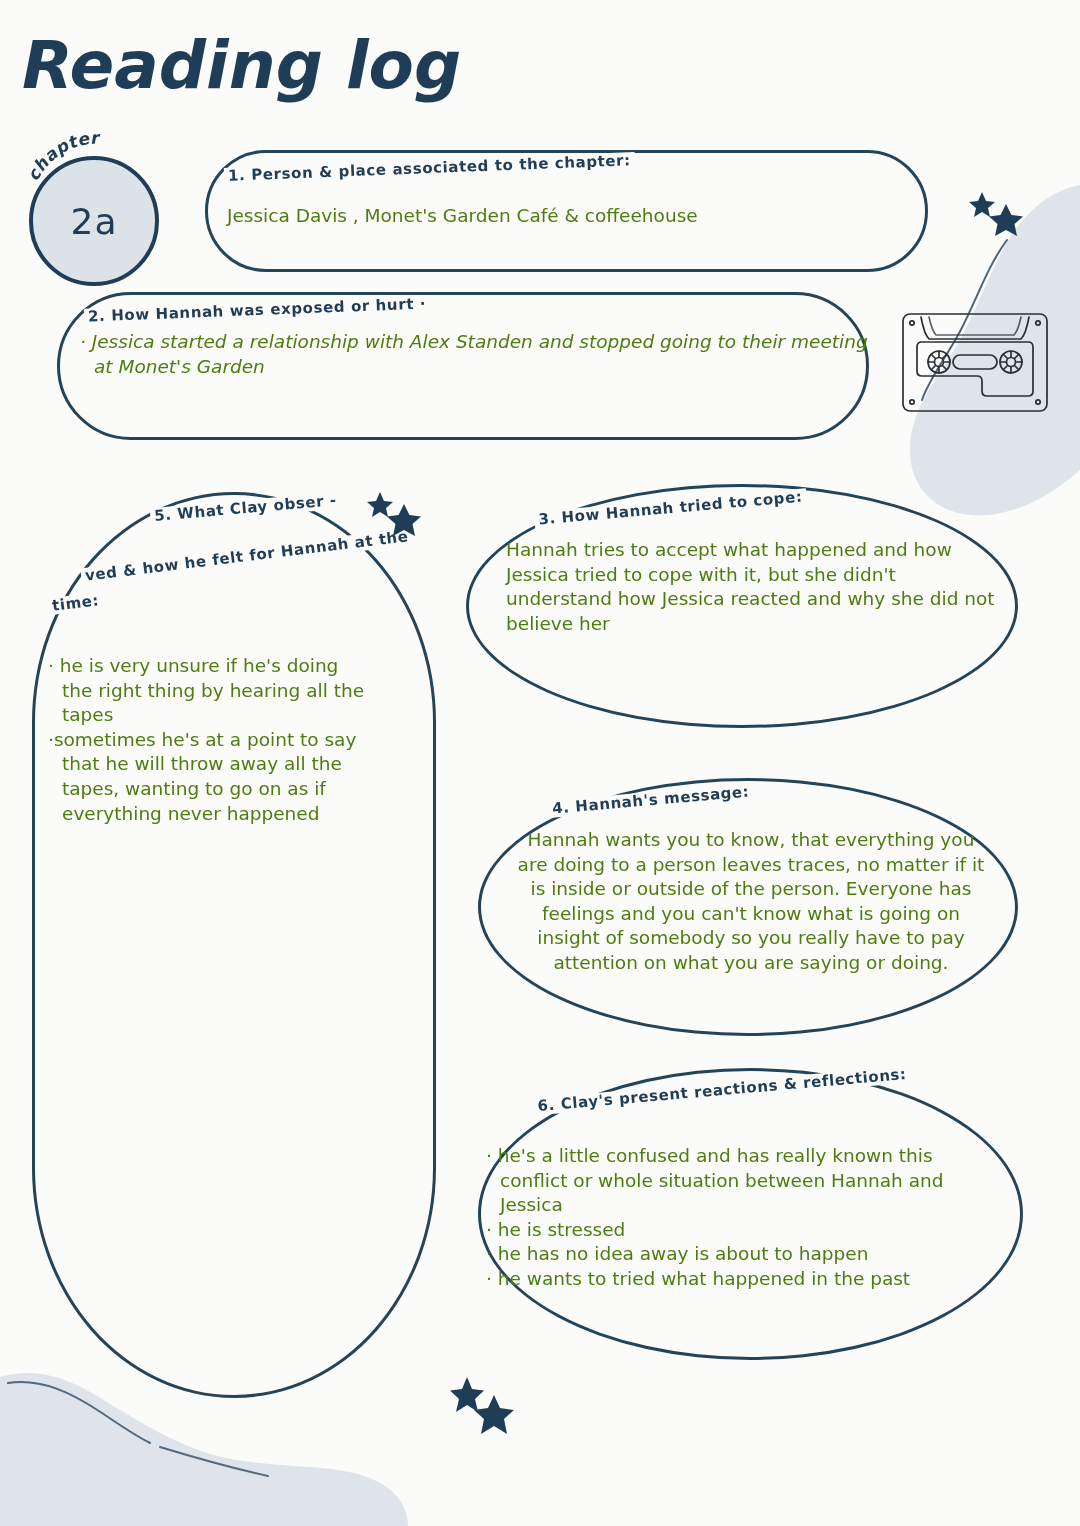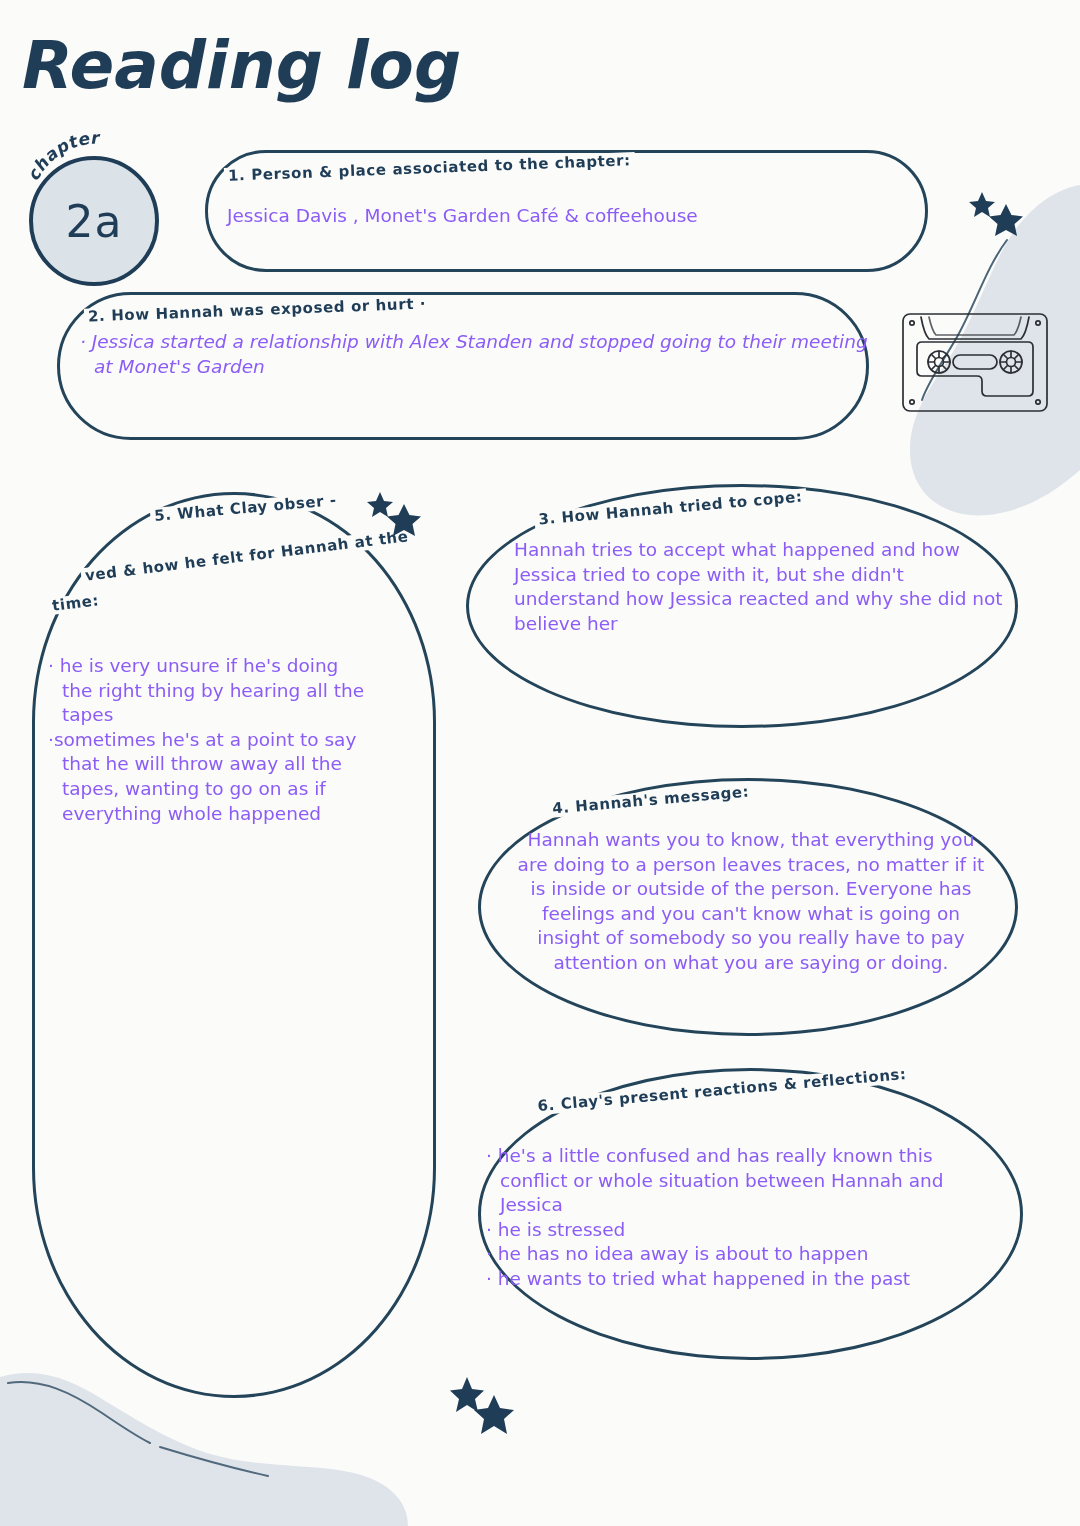--- a/index.html
+++ b/index.html
@@ -60,21 +60,21 @@
   #chapter-badge .num {
     position: absolute;
     left: 15px;
     top: 28px;
     width: 130px;
     height: 130px;
     display: flex;
     align-items: center;
     justify-content: center;
     font-family: "DejaVu Sans", sans-serif;
-    font-size: 44px;
+    font-size: 36px;
     font-weight: 400;
     color: #1f3d56;
     letter-spacing: 1px;
   }
   #chapter-badge .arc-word {
     position: absolute;
     left: 0;
     top: 0;
     width: 160px;
     height: 160px;
@@ -111,21 +111,21 @@
   }
   .box-label.tilt-a { transform: rotate(-2.2deg); }
   .box-label.tilt-b { transform: rotate(-5deg); }
   .box-label.tilt-c { transform: rotate(-7deg); }
 
   .box-body {
     position: absolute;
     font-family: "DejaVu Sans", sans-serif;
     font-size: 18.5px;
     line-height: 1.33;
-    color: #8b5cf6;
+    color: #4d7c0f;
   }
   .box-body .li {
     display: block;
     padding-left: 14px;
     text-indent: -14px;
     margin: 0;
   }
   .box-body .li + .li { margin-top: 0px; }
   .box-body .gap { height: 22px; }
 
@@ -193,26 +193,26 @@
   </div>
 
   <div class="box" style="left:32px; top:492px; width:404px; height:906px;
               border-radius: 202px / 230px;"></div>
   <div class="box-label tilt-b" style="left:150px; top:500px;">5. What Clay obser -</div>
   <div class="box-label tilt-c" style="left:80px; top:548px;">ved &amp; how he felt for Hannah at the</div>
   <div class="box-label tilt-c" style="left:48px; top:595px;">time:</div>
   <div class="box-body" style="left:48px; top:654px; width:320px;">
     <span class="li">· he is very unsure if he's doing the right thing by hearing all the tapes</span>
     <span class="gap"></span>
-    <span class="li">·sometimes he's at a point to say that he will throw away all the tapes, wanting to go on as if everything whole happened</span>
+    <span class="li">·sometimes he's at a point to say that he will throw away all the tapes, wanting to go on as if everything never happened</span>
   </div>
 
   <div class="box ellipse" style="left:466px; top:484px; width:552px; height:244px;"></div>
   <div class="box-label tilt-b" style="left:534px; top:500px;">3. How  Hannah  tried  to cope:</div>
-  <div class="box-body" style="left:506px; top:538px; width:496px;margin-left:8px;">
+  <div class="box-body" style="left:506px; top:538px; width:496px;">
     <span class="li" style="padding-left:0; text-indent:0;">Hannah tries to accept what happened and how Jessica tried to cope with it, but she didn't understand how Jessica reacted and why she did not believe her</span>
   </div>
 
   <div class="box ellipse" style="left:478px; top:778px; width:540px; height:258px;"></div>
   <div class="box-label tilt-b" style="left:548px; top:792px;">4. Hannah's  message:</div>
   <div class="box-body" style="left:514px; top:828px; width:474px;">
     <span class="li" style="padding-left:0; text-indent:0;text-align:center;">Hannah wants you to know, that everything you are doing to a person leaves traces, no matter if it is inside or outside of the person. Everyone has feelings and you can't know what is going on insight of somebody so you really have to pay attention on what you are saying or doing.</span>
   </div>
 
   <div class="box ellipse" style="left:478px; top:1068px; width:545px; height:292px;"></div>

